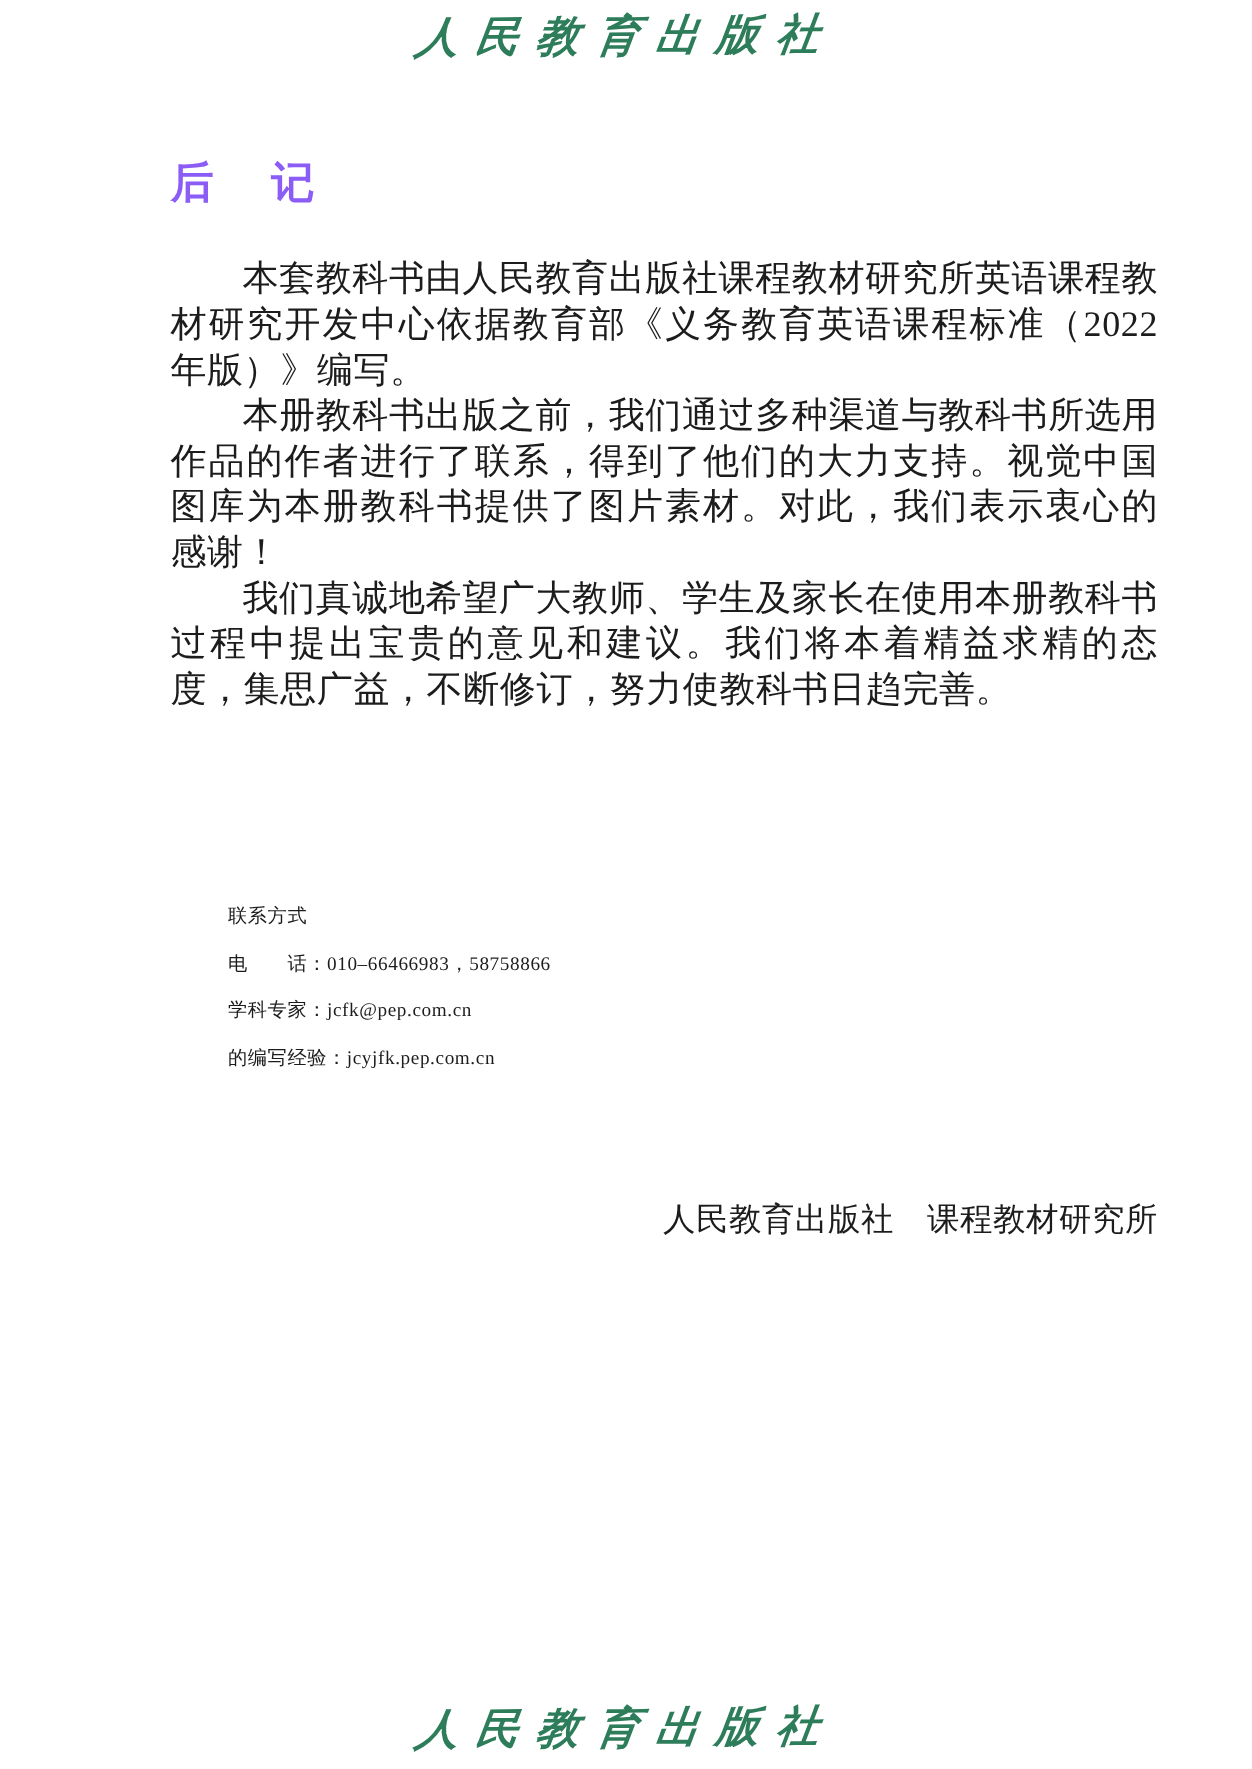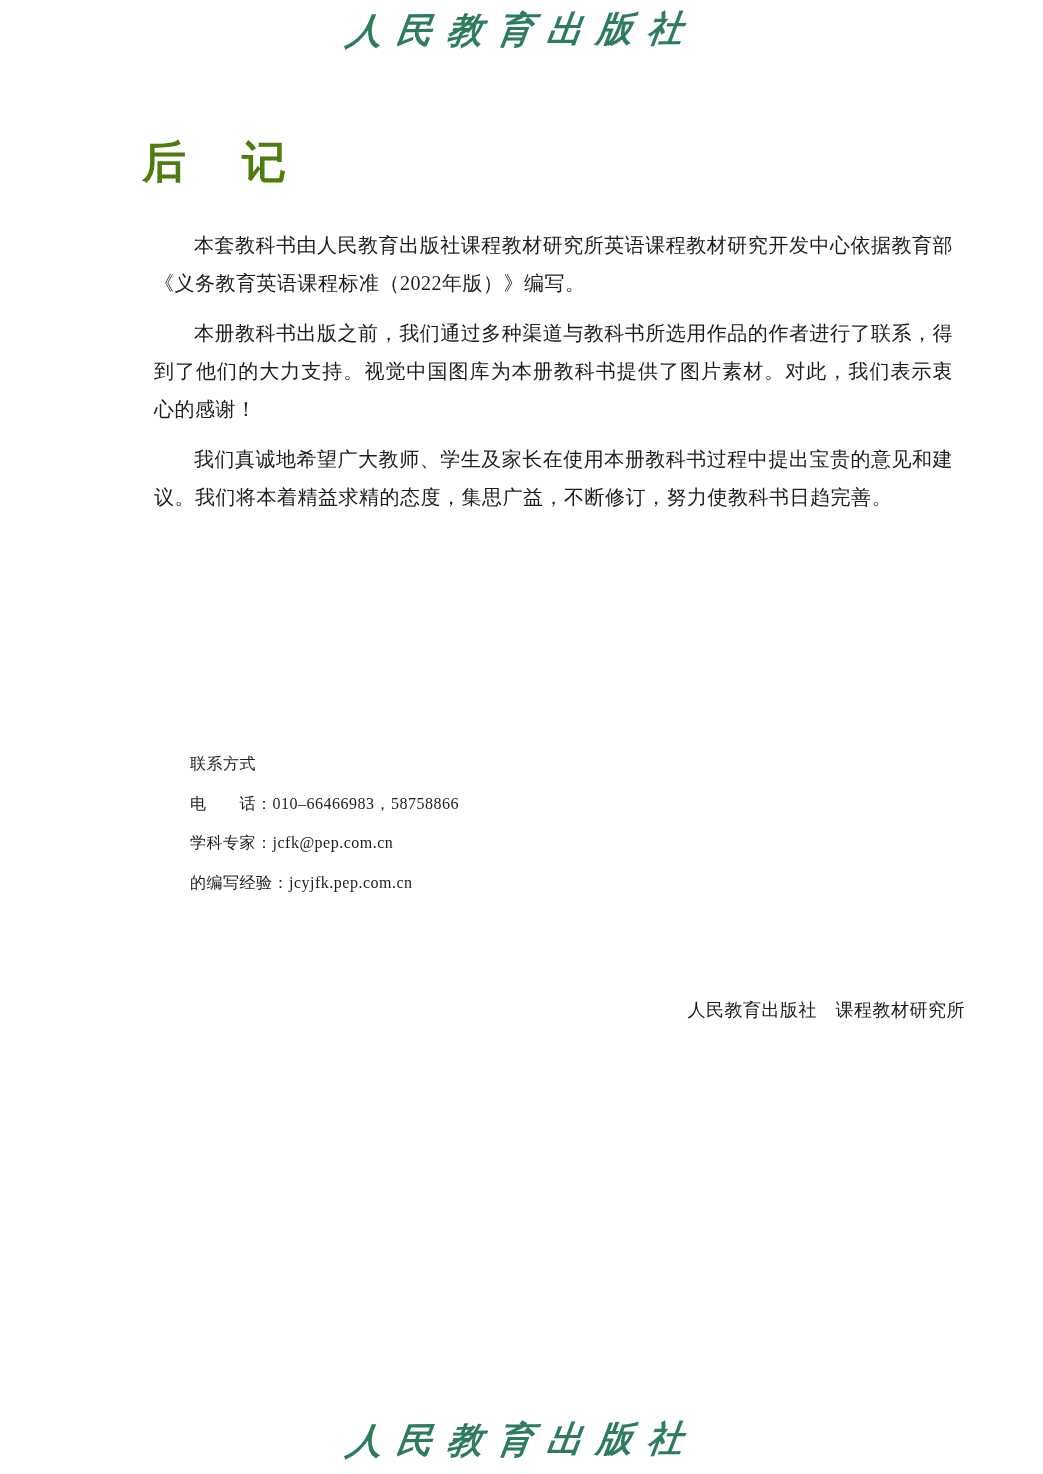--- a/index.html
+++ b/index.html
@@ -31,55 +31,55 @@
     display: inline-block;
     transform: skewX(-8deg) rotate(-0.5deg);
   }
   .logo-top    { top: 6px; }
   .logo-bottom { top: 1416px; }
 
   .page-title {
     position: absolute;
     left: 142px;
     top: 104px;
-    font-size: 44px;
+    font-size: 36px;
     font-weight: bold;
     letter-spacing: 6px;
-    color: #4d7c0f;
+    color: #8b5cf6;
   }
 
   .body-text {
     position: absolute;
     left: 142px;
     top: 214px;
     width: 823px;
   }
   .body-text p {
-    margin: 12px;
-    font-size: 20px;
+    margin: 0;
+    font-size: 30px;
     line-height: 38px;
     text-align: justify;
     text-indent: 2em;
     letter-spacing: 0.5px;
   }
 
   .contact {
     position: absolute;
     left: 190px;
     top: 744px;
     font-size: 16px;
     line-height: 39.5px;
     letter-spacing: 0.5px;
   }
 
   .signature {
     position: absolute;
     right: 78px;
     top: 998px;
-    font-size: 18px;
+    font-size: 27px;
     letter-spacing: 0.5px;
   }
 </style>
 </head>
 <body>
 
 <div class="logo logo-top">
   <span class="logo-inner">人民教育出版社</span>
 </div>
 

